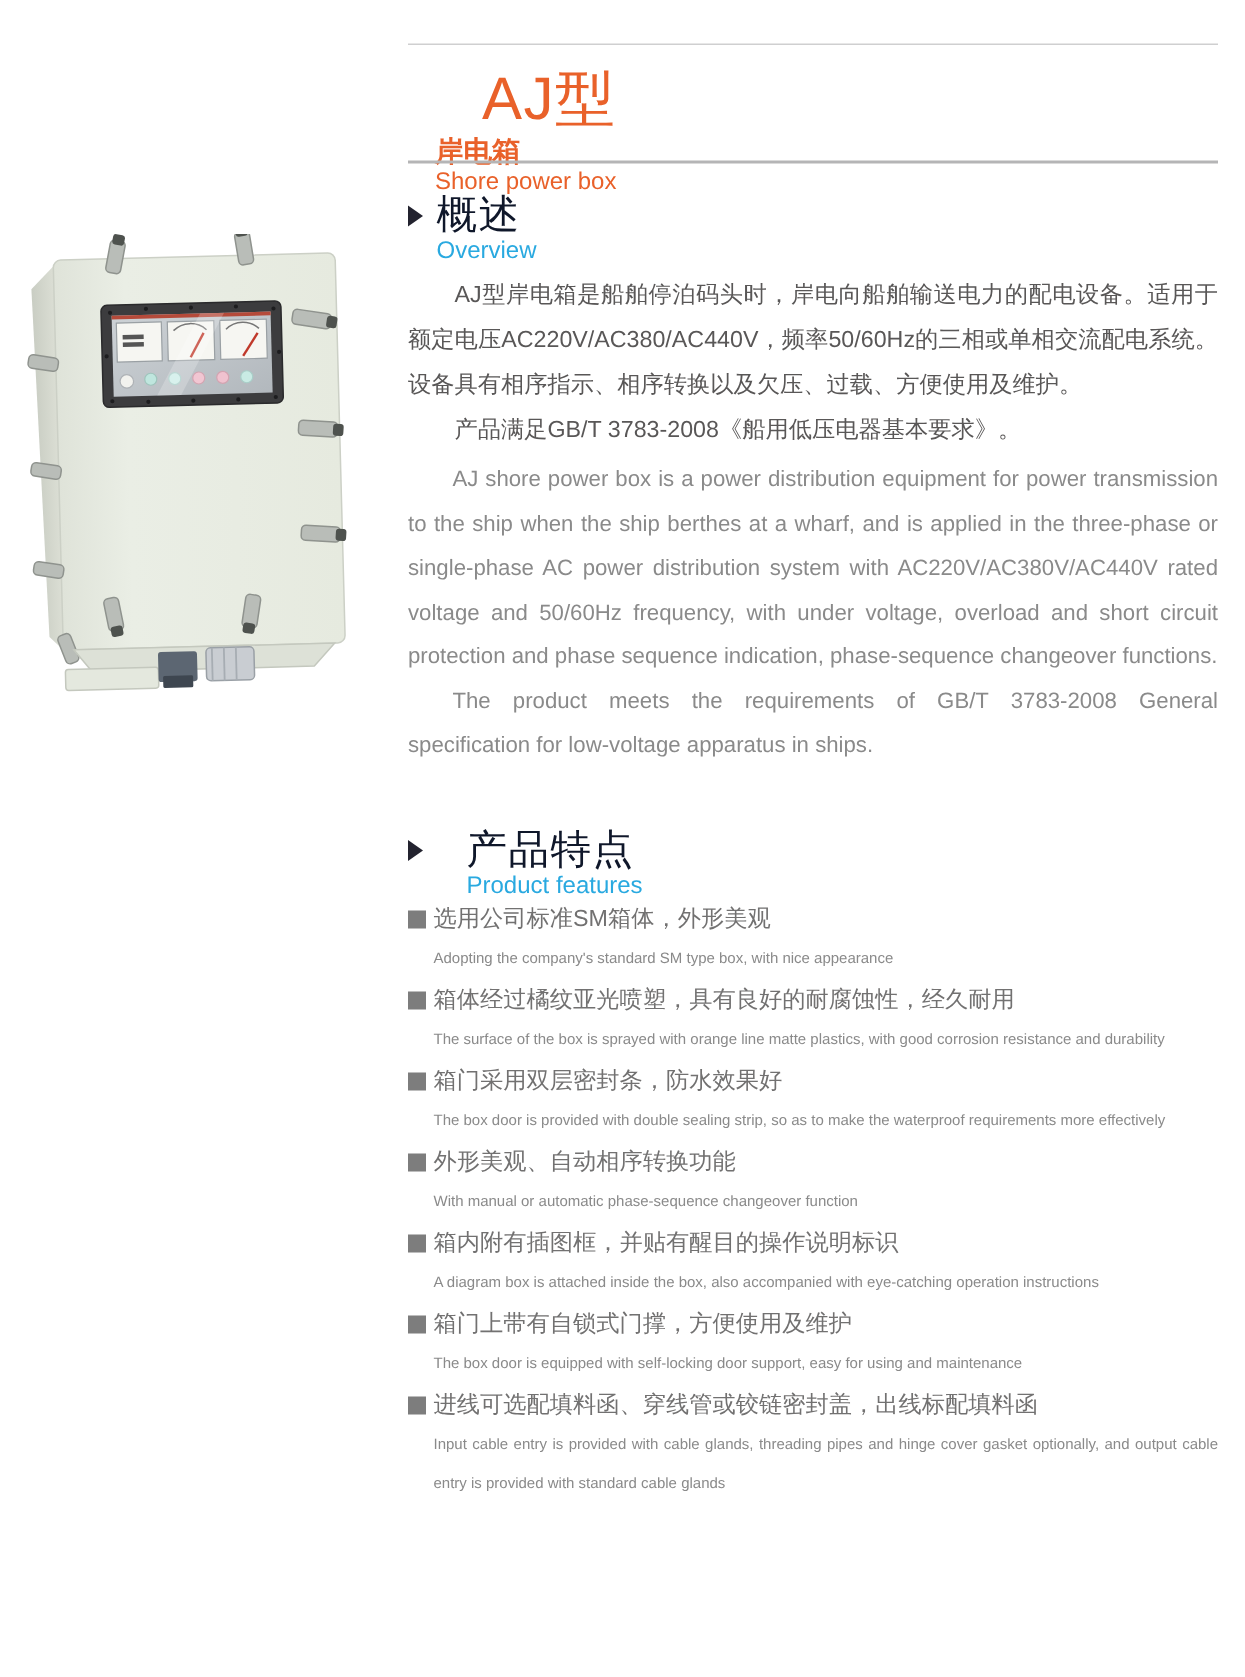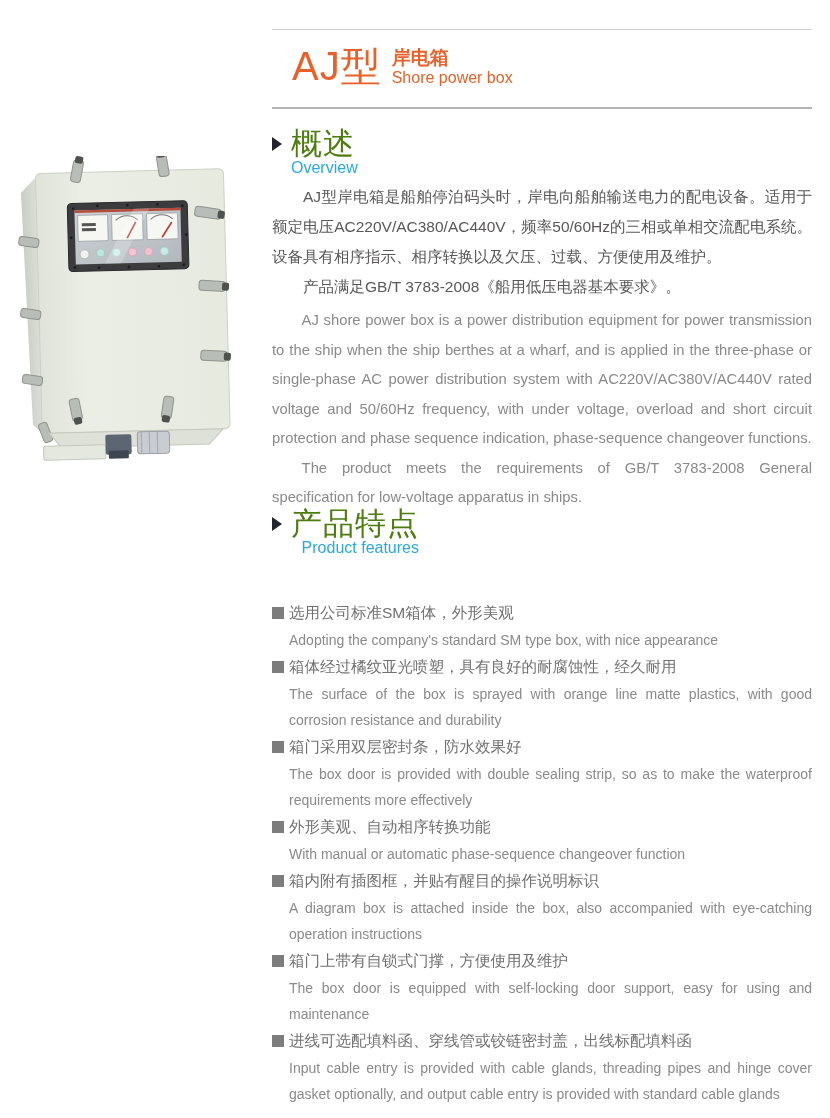--- a/index.html
+++ b/index.html
@@ -4,50 +4,50 @@
 <style>
   * { margin:0; padding:0; box-sizing:border-box; }
   html,body { width:830px; height:1118px; background:#ffffff;
     font-family:"Liberation Sans","DejaVu Sans",sans-serif; position:relative; overflow:hidden; }
 
   .rule { position:absolute; left:272px; width:540px; background:#bfbfc0; }
   .rule-top { top:29px; height:1px; background:#cfcfd0; }
   .rule-mid { top:107px; height:2px; background:#b5b5b6; }
 
   
-  .title-block { position:absolute; left:292px; top:44px; display:flex; align-items:flex-end; }
+  .title-block { position:absolute; left:280px; top:44px; display:flex; align-items:flex-end;flex-direction:column; }
   .title-model { font-size:40px; line-height:44px; color:#e9612a; letter-spacing:1px; font-weight:400; }
   .title-sub { margin-left:10px; padding-top:3px; }
   .title-cn { font-size:19px; line-height:21px; font-weight:bold; color:#e9612a; }
   .title-en { font-size:16px; line-height:20px; color:#e9612a; }
 
   
   .photo-wrap { position:absolute; left:10px; top:156px; width:246px; height:306px; }
 
   
   .section-head { position:absolute; left:272px; display:flex; }
   .head-arrow { width:0; height:0; border-top:7px solid transparent; border-bottom:7px solid transparent;
     border-left:10px solid #23232f; margin-top:8px; }
   .head-text { margin-left:9px; }
-  .head-cn { font-size:31px; line-height:29px; color:#4d7c0f; letter-spacing:1px; }
+  .head-cn { font-size:27px; line-height:29px; color:#0f172a; letter-spacing:1px; }
   .head-en { font-size:16px; line-height:20px; color:#29a9e0;text-align:right; }
   .section-head.overview { top:129px; }
-  .section-head.features { top:509px; }
+  .section-head.features { top:552px;gap:20px; }
 
   
   .para-block { position:absolute; left:272px; width:540px; text-align:justify; }
   .para-block p { text-indent:2em; }
   .cn-paras { top:182px; font-size:15.5px; line-height:30px; color:#595757; }
   .en-paras { top:306px; font-size:14.8px; line-height:29.5px; color:#8a8a8a; }
 
   
   .feature-list { position:absolute; left:272px; top:599px; width:540px; }
   .feature-cn-row { display:flex; align-items:flex-start; color:#727171; font-size:15.5px; line-height:28px; }
   .bullet { flex:0 0 12px; width:12px; height:12px; background:#7d7d7d; margin:8px 5px 0 0; }
-  .feature-en { color:#8a8a8a; font-size:14px; line-height:26px; text-align:justify; padding-left:17px; }
+  .feature-en { color:#8a8a8a; font-size:10px; line-height:26px; text-align:justify; padding-left:17px; }
 </style>
 </head>
 <body>
 
 <div class="rule rule-top"></div>
 
 <div class="title-block">
   <div class="title-model">AJ型</div>
   <div class="title-sub">
     <div class="title-cn">岸电箱</div>

